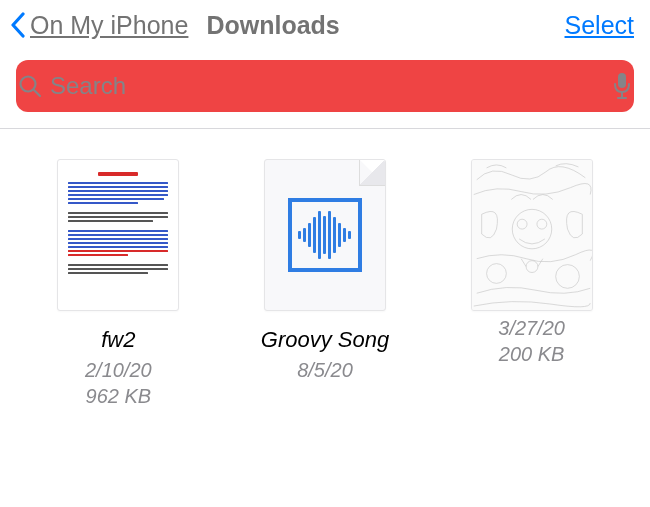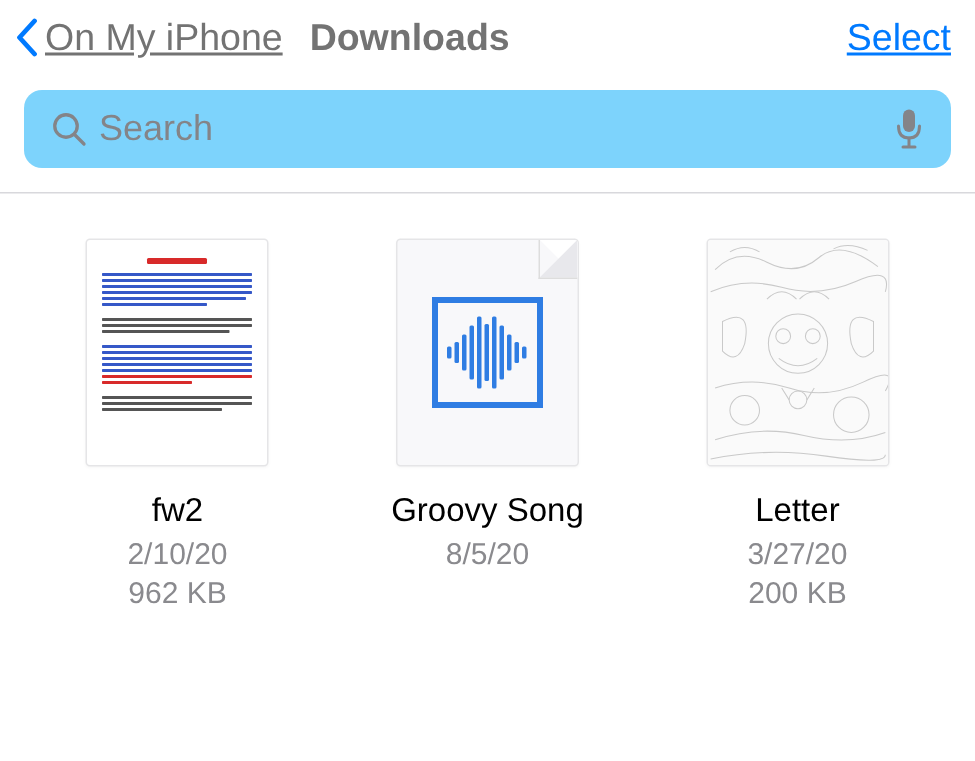--- a/index.html
+++ b/index.html
@@ -50,25 +50,25 @@
       color: #007aff;
       font-size: 25px;
       text-decoration: underline;
       cursor: pointer;
     }
     .search-wrap {
       padding: 12px 16px 16px 16px;
       border-bottom: 1px solid #d8d8dc;
     }
     .search-field {
-      background: #7dd3fc;
+      background: #ef4444;
       border-radius: 12px;
       display: flex;
       align-items: center;
-      padding: 0 18px;
+      padding: 0 2px;
       height: 52px;
     }
     .search-icon {
       width: 24px;
       height: 24px;
       flex-shrink: 0;
     }
     .search-input {
       flex: 1;
       border: none;
@@ -84,20 +84,21 @@
     .mic-icon {
       width: 20px;
       height: 28px;
       flex-shrink: 0;
     }
     .file-grid {
       display: flex;
       justify-content: space-around;
       padding: 30px 20px;
       gap: 10px;
+      font-style: italic;
     }
     .file-item {
       display: flex;
       flex-direction: column;
       align-items: center;
       width: 180px;
       cursor: pointer;
     }
     .thumb {
       width: 122px;
@@ -308,18 +309,17 @@
           <path d="M2,148 Q40,140 80,146 T120,145"></path>
           <path d="M40,40 Q50,30 60,40"></path>
           <path d="M62,40 Q72,30 82,40"></path>
           <path d="M15,8 Q25,2 35,8"></path>
           <path d="M85,6 Q95,1 108,7"></path>
           <circle cx="61" cy="108" r="6"></circle>
           <path d="M55,108 L50,100 M67,108 L72,100"></path>
         </g>
       </svg>
     </div>
-    <div class="file-name">Letter</div>
     <div class="file-date">3/27/20</div>
     <div class="file-size">200 KB</div>
   </div>
 
 </div>
 
 </body></html>

